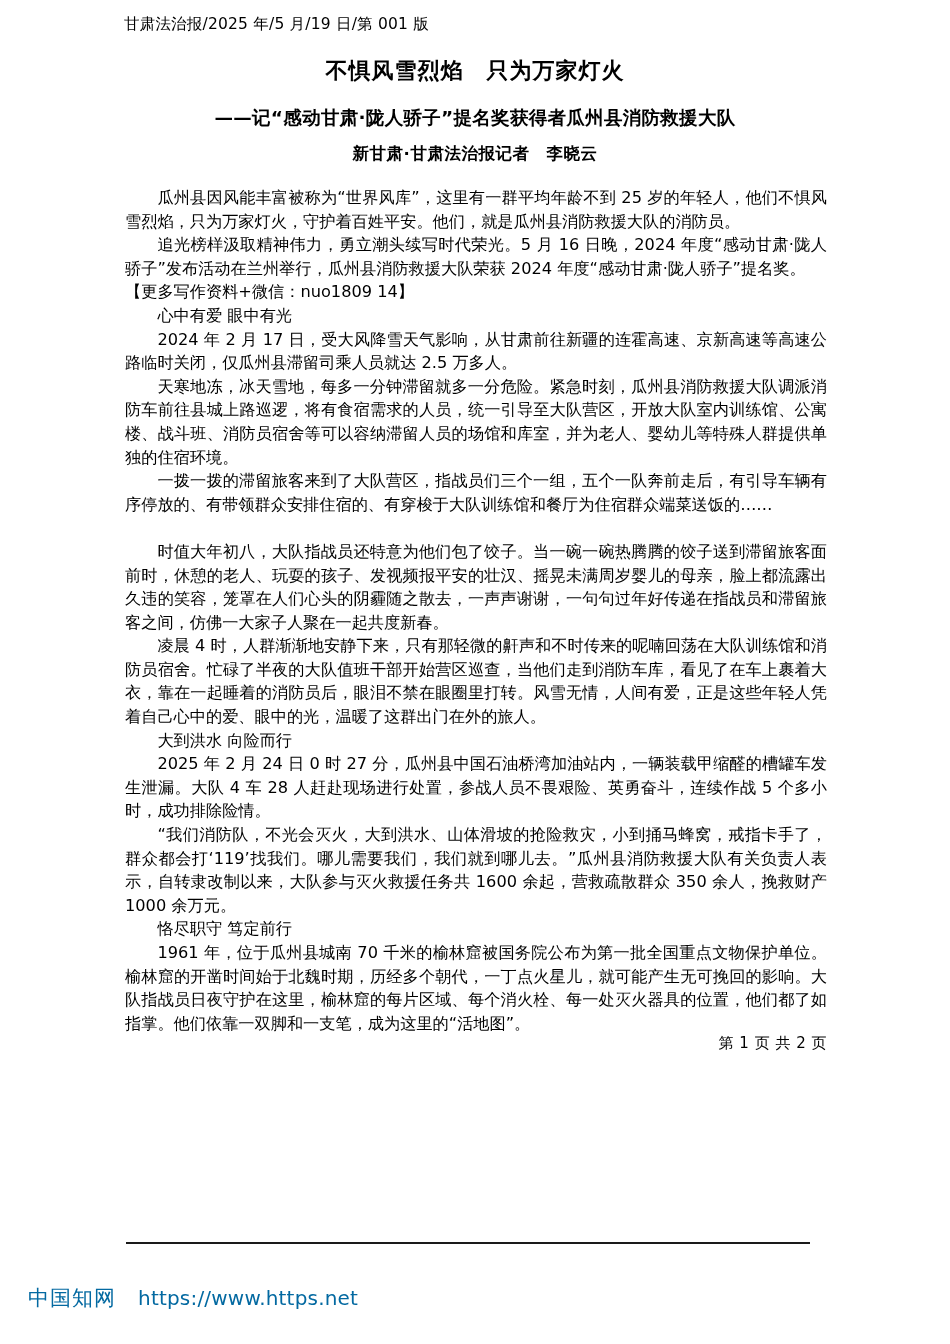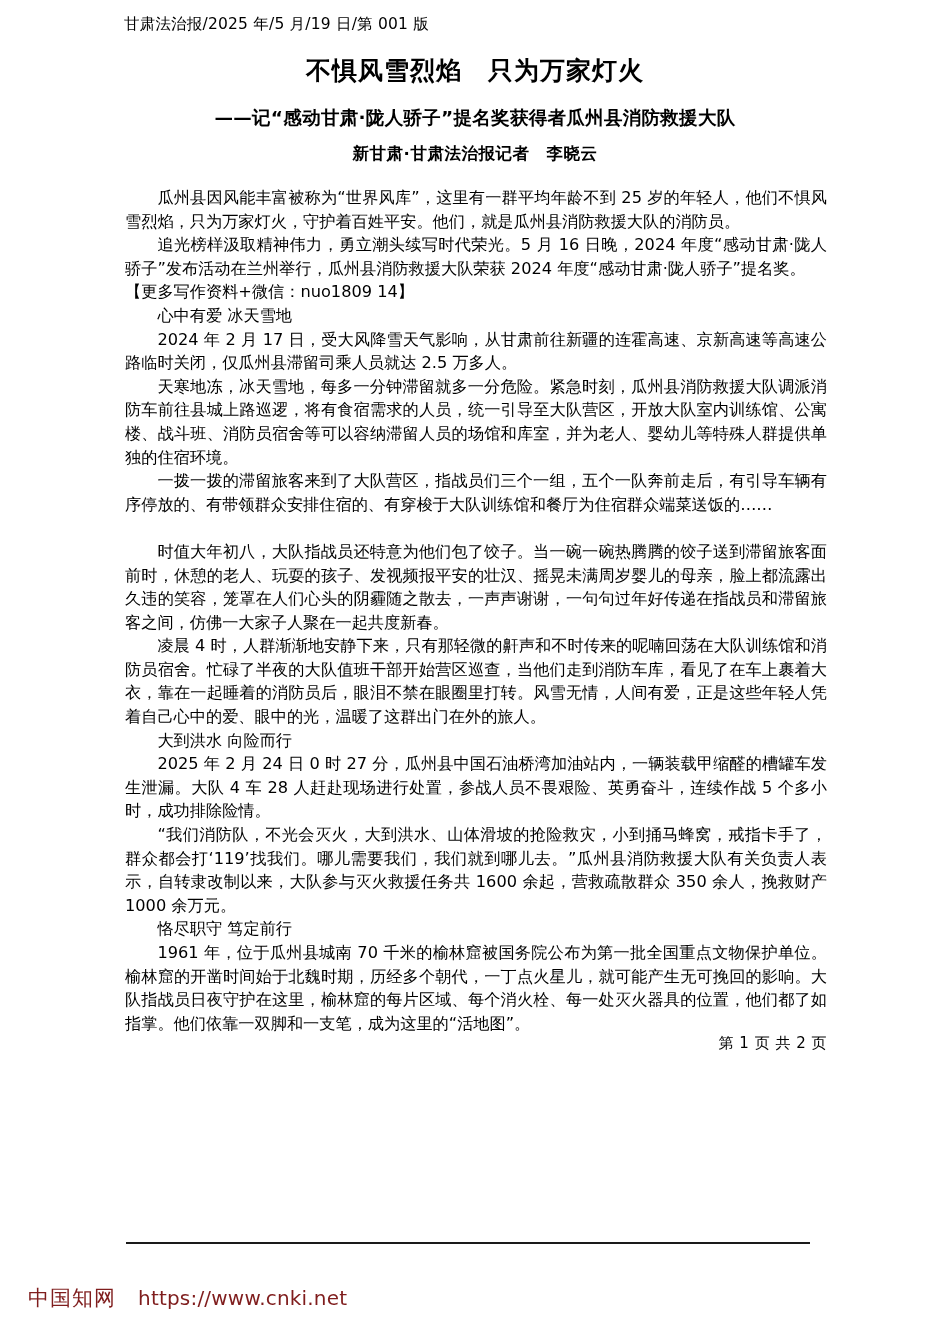--- a/index.html
+++ b/index.html
@@ -30,21 +30,21 @@
     white-space: nowrap;
   }
   .title-block {
     position: absolute;
     left: 125px;
     top: 54px;
     width: 700px;
     text-align: center;
   }
   .doc-title {
-    font-size: 25px;
+    font-size: 22px;
     font-weight: bold;
     letter-spacing: 1px;
     line-height: 34px;
     white-space: pre;
   }
   .doc-subtitle {
     font-size: 18.5px;
     font-weight: bold;
     line-height: 30px;
     margin-top: 15px;
@@ -102,21 +102,21 @@
     height: 2px;
     background: #1a1a1a;
   }
   .watermark {
     position: absolute;
     left: 28px;
     top: 1284px;
     display: flex;
     align-items: center;
     gap: 22px;
-    color: #7f1d1d;
+    color: #0369a1;
   }
   .watermark .cnki-cn {
     font-size: 21px;
     letter-spacing: 1px;
     white-space: nowrap;
   }
   .watermark .cnki-url {
     font-size: 20px;
     letter-spacing: 0.2px;
     white-space: nowrap;
@@ -133,35 +133,35 @@
     <div class="doc-title">不惧风雪烈焰　只为万家灯火</div>
     <div class="doc-subtitle">——记“感动甘肃·陇人骄子”提名奖获得者瓜州县消防救援大队</div>
   </div>
 
   <div class="byline">新甘肃·甘肃法治报记者　李晓云</div>
 
   <div class="body-text" id="body-text">
       <p>瓜州县因风能丰富被称为“世界风库”，这里有一群平均年龄不到 25 岁的年轻人，他们不惧风雪烈焰，只为万家灯火，守护着百姓平安。他们，就是瓜州县消防救援大队的消防员。</p>
       <p>追光榜样汲取精神伟力，勇立潮头续写时代荣光。5 月 16 日晚，2024 年度“感动甘肃·陇人骄子”发布活动在兰州举行，瓜州县消防救援大队荣获 2024 年度“感动甘肃·陇人骄子”提名奖。</p>
       <p class="noindent">【更多写作资料+微信：nuo1809 14】</p>
-      <p>心中有爱 冰天雪地</p>
+      <p>心中有爱 眼中有光</p>
       <p>2024 年 2 月 17 日，受大风降雪天气影响，从甘肃前往新疆的连霍高速、京新高速等高速公路临时关闭，仅瓜州县滞留司乘人员就达 2.5 万多人。</p>
       <p>天寒地冻，冰天雪地，每多一分钟滞留就多一分危险。紧急时刻，瓜州县消防救援大队调派消防车前往县城上路巡逻，将有食宿需求的人员，统一引导至大队营区，开放大队室内训练馆、公寓楼、战斗班、消防员宿舍等可以容纳滞留人员的场馆和库室，并为老人、婴幼儿等特殊人群提供单独的住宿环境。</p>
       <p>一拨一拨的滞留旅客来到了大队营区，指战员们三个一组，五个一队奔前走后，有引导车辆有序停放的、有带领群众安排住宿的、有穿梭于大队训练馆和餐厅为住宿群众端菜送饭的……</p>
       <p class="spacer-before">时值大年初八，大队指战员还特意为他们包了饺子。当一碗一碗热腾腾的饺子送到滞留旅客面前时，休憩的老人、玩耍的孩子、发视频报平安的壮汉、摇晃未满周岁婴儿的母亲，脸上都流露出久违的笑容，笼罩在人们心头的阴霾随之散去，一声声谢谢，一句句过年好传递在指战员和滞留旅客之间，仿佛一大家子人聚在一起共度新春。</p>
       <p>凌晨 4 时，人群渐渐地安静下来，只有那轻微的鼾声和不时传来的呢喃回荡在大队训练馆和消防员宿舍。忙碌了半夜的大队值班干部开始营区巡查，当他们走到消防车库，看见了在车上裹着大衣，靠在一起睡着的消防员后，眼泪不禁在眼圈里打转。风雪无情，人间有爱，正是这些年轻人凭着自己心中的爱、眼中的光，温暖了这群出门在外的旅人。</p>
       <p>大到洪水 向险而行</p>
       <p>2025 年 2 月 24 日 0 时 27 分，瓜州县中国石油桥湾加油站内，一辆装载甲缩醛的槽罐车发生泄漏。大队 4 车 28 人赶赴现场进行处置，参战人员不畏艰险、英勇奋斗，连续作战 5 个多小时，成功排除险情。</p>
       <p>“我们消防队，不光会灭火，大到洪水、山体滑坡的抢险救灾，小到捅马蜂窝，戒指卡手了，群众都会打‘119’找我们。哪儿需要我们，我们就到哪儿去。”瓜州县消防救援大队有关负责人表示，自转隶改制以来，大队参与灭火救援任务共 1600 余起，营救疏散群众 350 余人，挽救财产 1000 余万元。</p>
       <p>恪尽职守 笃定前行</p>
       <p>1961 年，位于瓜州县城南 70 千米的榆林窟被国务院公布为第一批全国重点文物保护单位。榆林窟的开凿时间始于北魏时期，历经多个朝代，一丁点火星儿，就可能产生无可挽回的影响。大队指战员日夜守护在这里，榆林窟的每片区域、每个消火栓、每一处灭火器具的位置，他们都了如指掌。他们依靠一双脚和一支笔，成为这里的“活地图”。</p>
     </div>
 
   <div class="page-footer">第 1 页 共 2 页</div>
 
   <div class="bottom-rule"></div>
 
   <div class="watermark">
     <span class="cnki-cn">中国知网</span>
-    <span class="cnki-url">https://www.cnki.net</span>
+    <span class="cnki-url">https://www.https.net</span>
   </div>
 
 </div>
 
 </body></html>

